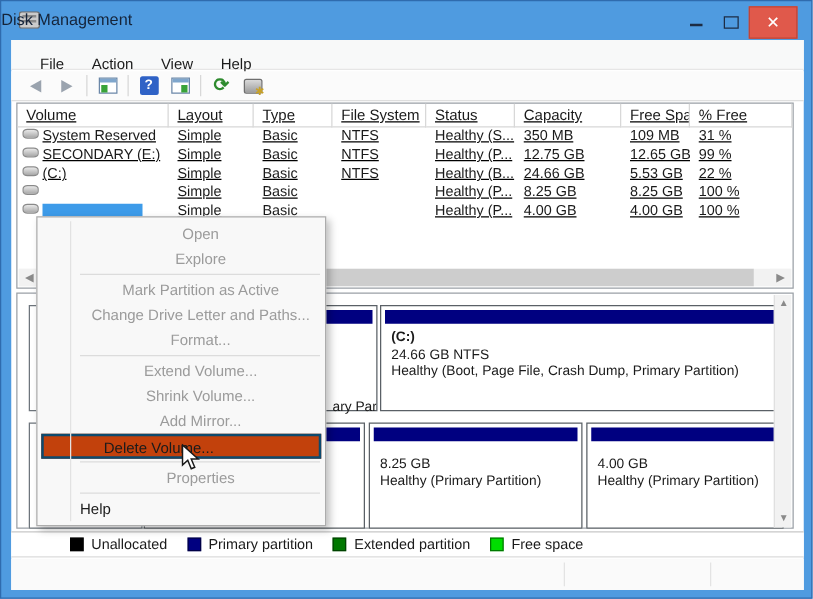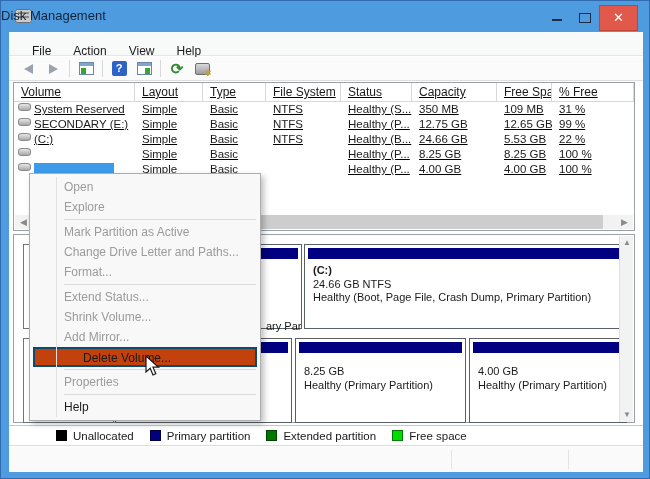--- a/index.html
+++ b/index.html
@@ -93,21 +93,21 @@
   .statusbar { position:absolute; left:0; top:415px; width:634px; height:25px; background:#FAFAFA; }
   .sdiv { position:absolute; top:3px; bottom:3px; width:1px; background:#E3E3E3; }
 
   
   .context-menu { position:absolute; left:28px; top:172px; width:232px; background:#F8F8F8;
                   border:1px solid #ACACAC; box-shadow:3px 3px 6px rgba(0,0,0,.25); z-index:10;
                   padding:3px 0; }
   .context-menu::before { content:""; position:absolute; left:26px; top:3px; bottom:3px; width:1px; background:#E2E2E2; }
   .mi { height:20px; line-height:20px; margin:0 3px; padding-left:31px; font-size:12px; color:#1b1b1b;
         white-space:nowrap; overflow:hidden; }
-  .mi.disabled { color:#9B9B9B; }
+  .mi.disabled { color:#9B9B9B;text-align:center; }
   .mi.sep { height:5px; padding:0; margin:0 4px 0 34px; position:relative; }
   .mi.sep::after { content:""; position:absolute; left:0; right:0; top:2px; height:1px; background:#DCDCDC; }
   .mi.highlight { background:#c2410c; border:2px solid #0c4a6e; line-height:18px;padding-left:48px; }
 
   
   .cursor { position:absolute; left:144px; top:354px; z-index:20; }
 </style>
 </head>
 <body>
 
@@ -346,21 +346,21 @@
 
       <div class="mi disabled">
         <span>Format...</span>
       </div>
 
       <div class="mi sep">
         <span></span>
       </div>
 
       <div class="mi disabled">
-        <span>Extend Status...</span>
+        <span>Extend Volume...</span>
       </div>
 
       <div class="mi disabled">
         <span>Shrink Volume...</span>
       </div>
 
       <div class="mi disabled">
         <span>Add Mirror...</span>
       </div>
 

